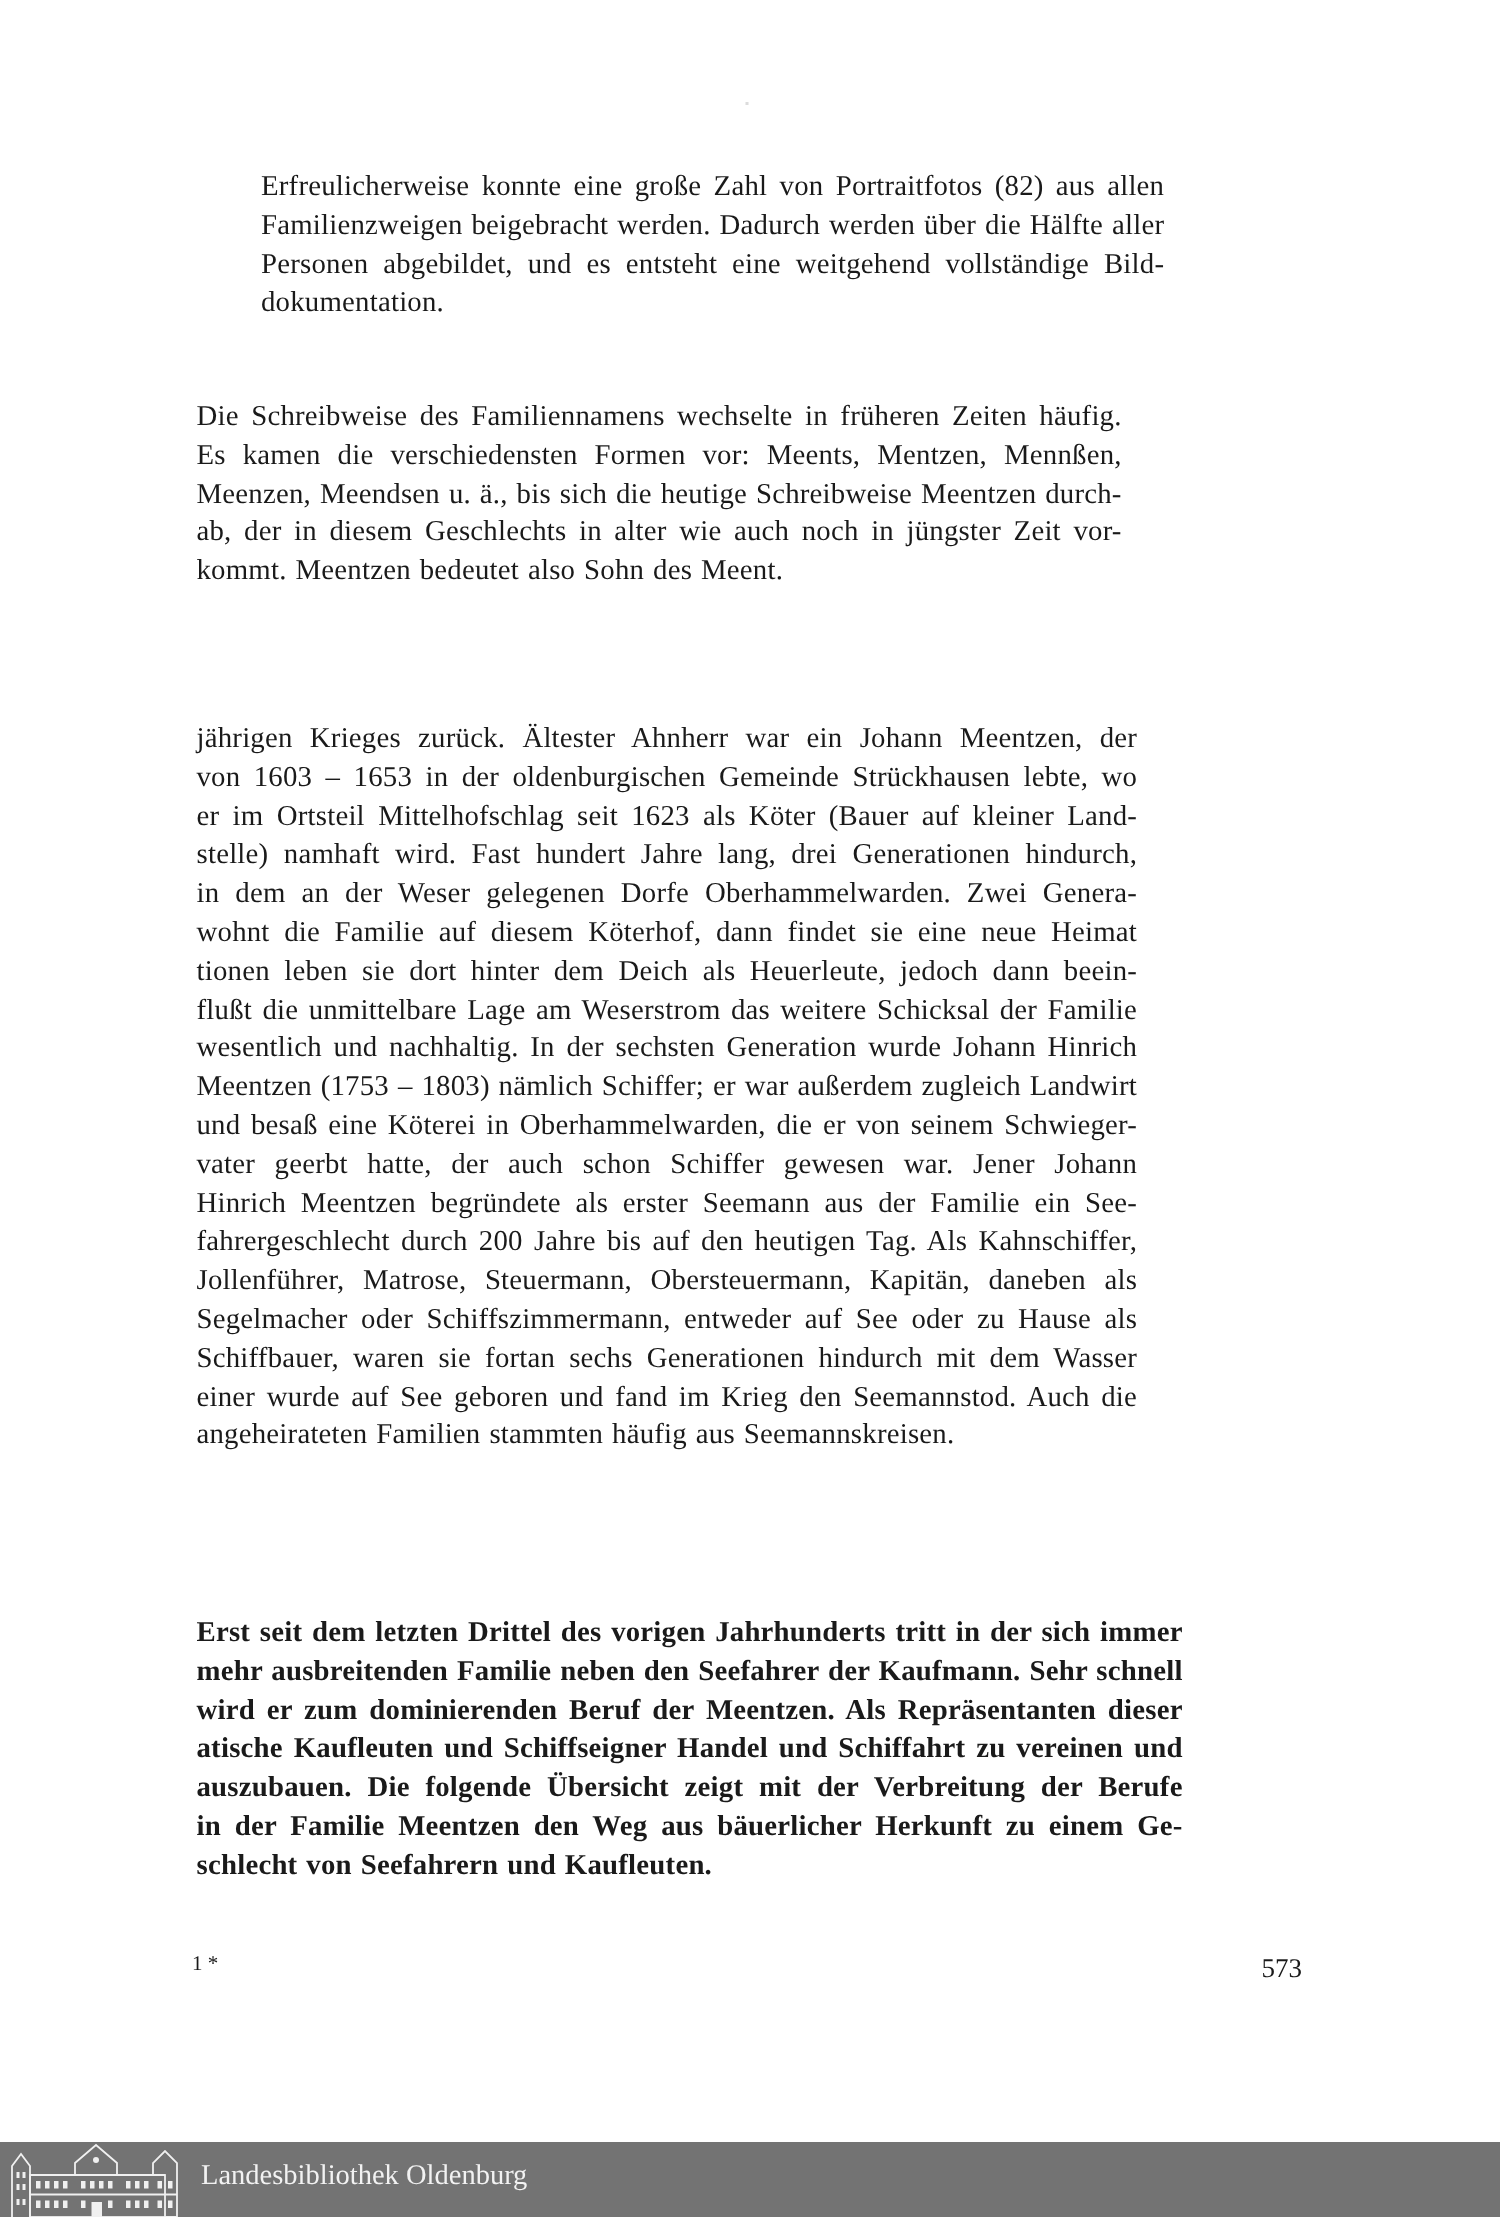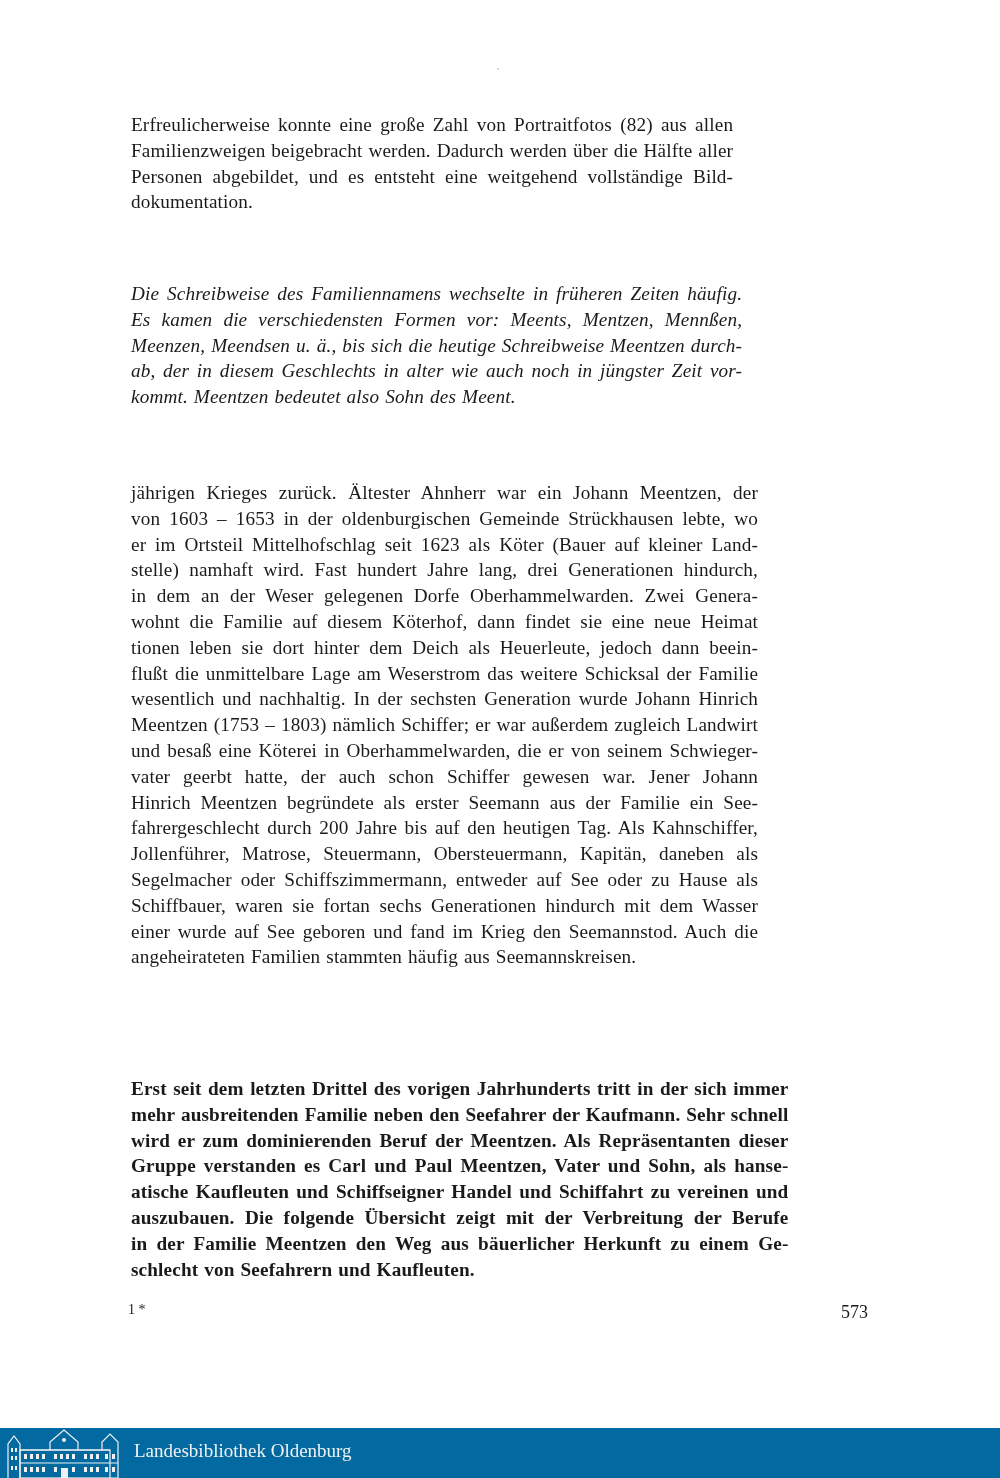--- a/index.html
+++ b/index.html
@@ -23,22 +23,22 @@
     }
     .para {
       margin: 0;
       font-size: 19.2px;
       line-height: 25.8px;
       text-align: justify;
       letter-spacing: 0.15px;
       word-spacing: 1px;
       hyphens: manual;
     }
-    #p1 { position: absolute; top: 0; }
-    #p2 { position: absolute; top: 169px; font-style: italic; }
+    #p1 { position: absolute; top: 0; margin-left: 43px; }
+    #p2 { position: absolute; top: 153px; }
     #p3 { position: absolute; top: 368px; }
     #p4 { position: absolute; top: 964px; font-weight: bold; }
     .line {
       display: block;
       text-align: justify;
       text-align-last: justify;
       white-space: nowrap;
     }
     .line.last {
       text-align-last: left;
@@ -63,21 +63,21 @@
       top: 0;
       font-size: 18px;
       margin-left: 12px;
     }
     .library-bar {
       position: absolute;
       left: 0;
       top: 1428px;
       width: 1000px;
       height: 50px;
-      background: #0369a1;
+      background: #737373;
     }
     .library-logo {
       position: absolute;
       left: 6px;
       top: 0;
       width: 118px;
       height: 50px;
     }
     .library-name {
       position: absolute;
@@ -136,21 +136,20 @@
     <span class="line">Segelmacher oder Schiffszimmermann, entweder auf See oder zu Hause als</span>
     <span class="line">Schiffbauer, waren sie fortan sechs Generationen hindurch mit dem Wasser</span>
     <span class="line">einer wurde auf See geboren und fand im Krieg den Seemannstod. Auch die</span>
     <span class="line last">angeheirateten Familien stammten häufig aus Seemannskreisen.</span>
   </div>
 
   <div class="para" id="p4">
     <span class="line">Erst seit dem letzten Drittel des vorigen Jahrhunderts tritt in der sich immer</span>
     <span class="line">mehr ausbreitenden Familie neben den Seefahrer der Kaufmann. Sehr schnell</span>
     <span class="line">wird er zum dominierenden Beruf der Meentzen. Als Repräsentanten dieser</span>
-    <span class="line">Gruppe verstanden es Carl und Paul Meentzen, Vater und Sohn, als hanse-</span>
     <span class="line">atische Kaufleuten und Schiffseigner Handel und Schiffahrt zu vereinen und</span>
     <span class="line">auszubauen. Die folgende Übersicht zeigt mit der Verbreitung der Berufe</span>
     <span class="line">in der Familie Meentzen den Weg aus bäuerlicher Herkunft zu einem Ge-</span>
     <span class="line last">schlecht von Seefahrern und Kaufleuten.</span>
   </div>
 </main>
 
 <footer class="page-footer">
   <span class="sig">1 *</span>
   <span class="page-number">573</span>

